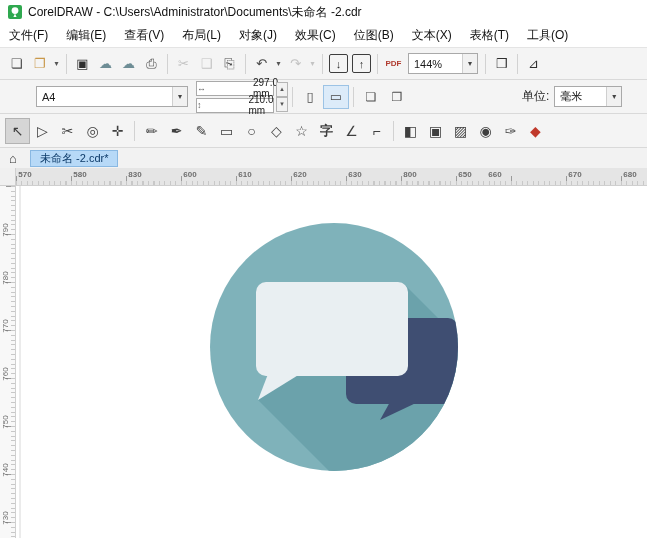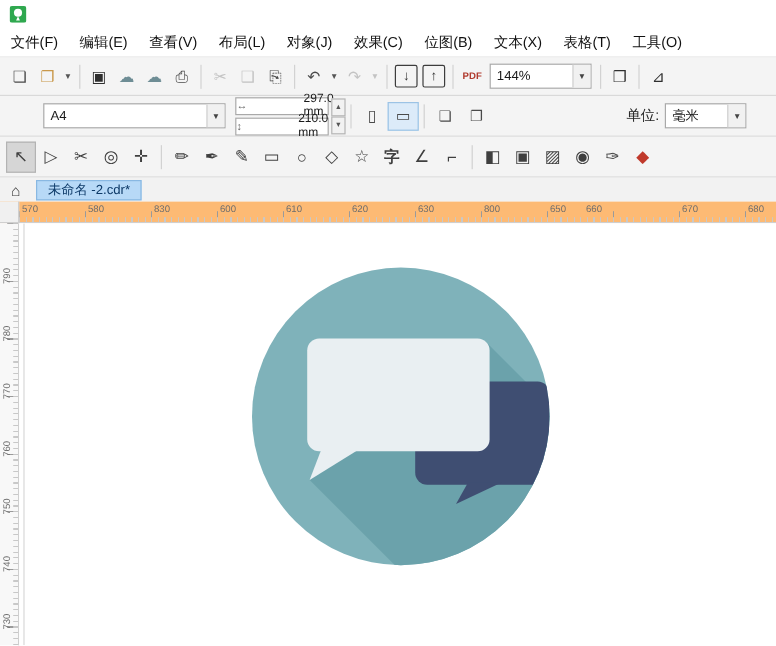--- a/index.html
+++ b/index.html
@@ -32,21 +32,21 @@
   .tbtn.pdf { font-size: 8px; font-weight: bold; color: #b03a2e; letter-spacing: 0; }
   .tbtn.dark { color: #2f2f2f; }
   .caret-btn { width: 11px; height: 23px; display: flex; align-items: center; justify-content: center;
                font-size: 8px; color: #555; flex: 0 0 auto; }
   .caret-btn.disabled { color: #c3c3c3; }
 
   .combo { height: 21px; background: #fff; border: 1px solid #a9a9a9; display: flex; align-items: center; flex: 0 0 auto; }
   .combo .val { flex: 1; font-size: 11px; padding: 0 5px; white-space: nowrap; overflow: hidden; }
   .combo .dd { width: 15px; height: 100%; display: flex; align-items: center; justify-content: center;
                font-size: 8px; color: #444; background: #f1f1f1; border-left: 1px solid #cfcfcf; }
-  .combo.zoom { width: 85px; margin: 12px 3px; }
+  .combo.zoom { width: 70px; margin: 12px 3px; }
   .combo.preset { width: 152px; }
   .combo.units { width: 68px; }
 
   
   .sizegrp { display: flex; flex-direction: column; gap: 2px; margin-left: 8px; }
   .sizefield { width: 78px; height: 15px; background: #fff; border: 1px solid #a9a9a9;
                display: flex; align-items: center; font-size: 10px; }
   .sizefield .ic { width: 14px; text-align: center; color: #666; font-size: 9px; }
   .sizefield .v { padding-left: 1px; margin-left: 46px; }
   .spinner { display: flex; flex-direction: column; margin-left: 2px; }
@@ -67,21 +67,21 @@
   .tool.red { color: #c0392b; }
 
   
   .tabbar { height: 20px; display: flex; align-items: center; background: #f2f2f2; padding: 0 4px; gap: 8px; }
   .home { width: 18px; height: 16px; display: flex; align-items: center; justify-content: center;
           font-size: 13px; color: #333; }
   .doc-tab { height: 17px; display: flex; align-items: center; padding: 0 9px; font-size: 11px;
              background: #b7d9f7; border: 1px solid #89b8e2; color: #0d3a68; white-space: nowrap; }
 
   
-  .hruler { height: 18px; position: relative; background: #fdba74; border-bottom: 1px solid #cfcfcf; }
+  .hruler { height: 18px; position: relative; background: #e5e5e5; border-bottom: 1px solid #cfcfcf; font-weight: bold; }
   .hruler .corner { position: absolute; left: 0; top: 0; width: 16px; height: 100%;
                     background: #f0f0f0; border-right: 1px solid #cfcfcf; z-index: 2; }
   .hruler .ticks { position: absolute; left: 16px; right: 0; top: 0; bottom: 0;
     background-image:
       repeating-linear-gradient(90deg, #c8c8c8 0 1px, transparent 1px 5.5px),
       repeating-linear-gradient(90deg, #9a9a9a 0 1px, transparent 1px 55px);
     background-size: 100% 4px, 100% 9px;
     background-position: left bottom, left bottom;
     background-repeat: repeat-x; }
   .hlab { position: absolute; top: 2px; transform: translateX(-50%); font-size: 8px; color: #6e6e6e; z-index: 1; }
@@ -102,20 +102,21 @@
 </style>
 </head>
 <body>
 
 <div class="titlebar">
   <svg width="14" height="14">
     <rect width="14" height="14" rx="2" fill="#2fa84f"></rect>
     <circle cx="7" cy="5.6" r="3.4" fill="#ffffff"></circle>
     <path d="M7 8.6 L5.4 12 L8.6 12 Z" fill="#ffffff"></path>
   </svg>
+  <span class="title">CorelDRAW - C:\Users\Administrator\Documents\未命名 -2.cdr</span>
 </div>
 
 <div class="menubar">
   <span class="menu-item">文件(F)</span>
   <span class="menu-item">编辑(E)</span>
   <span class="menu-item">查看(V)</span>
   <span class="menu-item">布局(L)</span>
   <span class="menu-item">对象(J)</span>
   <span class="menu-item">效果(C)</span>
   <span class="menu-item">位图(B)</span>

